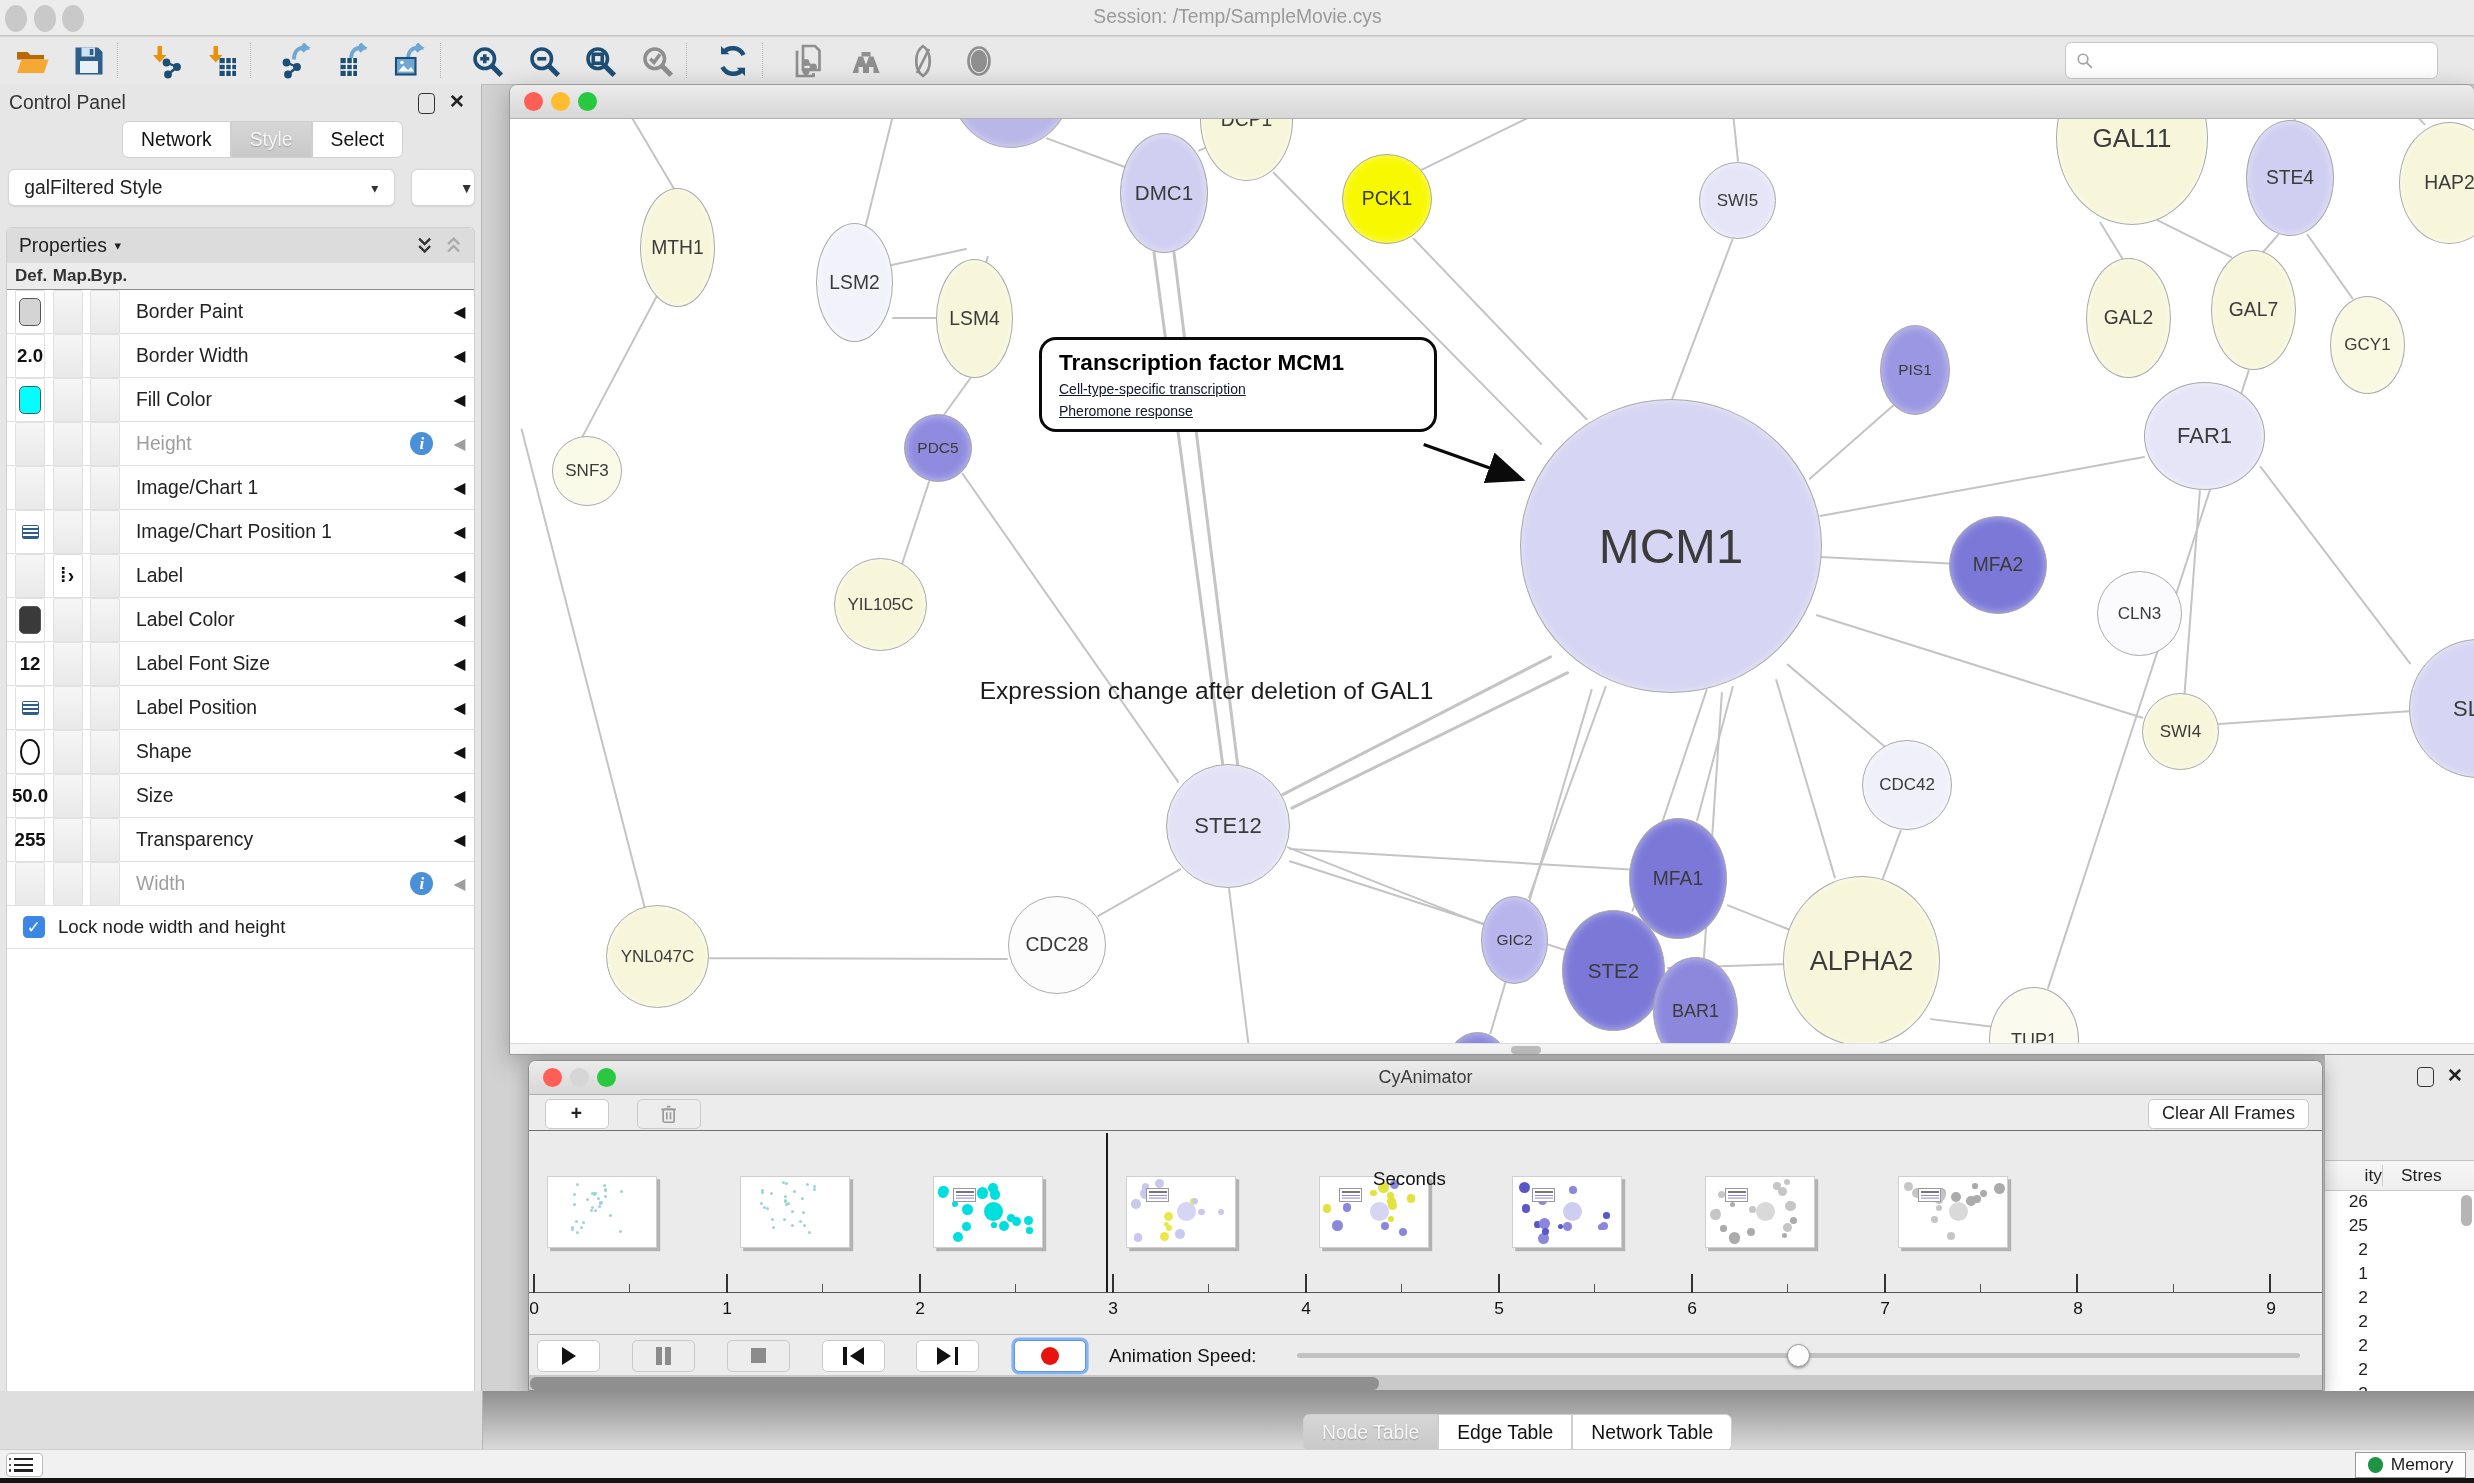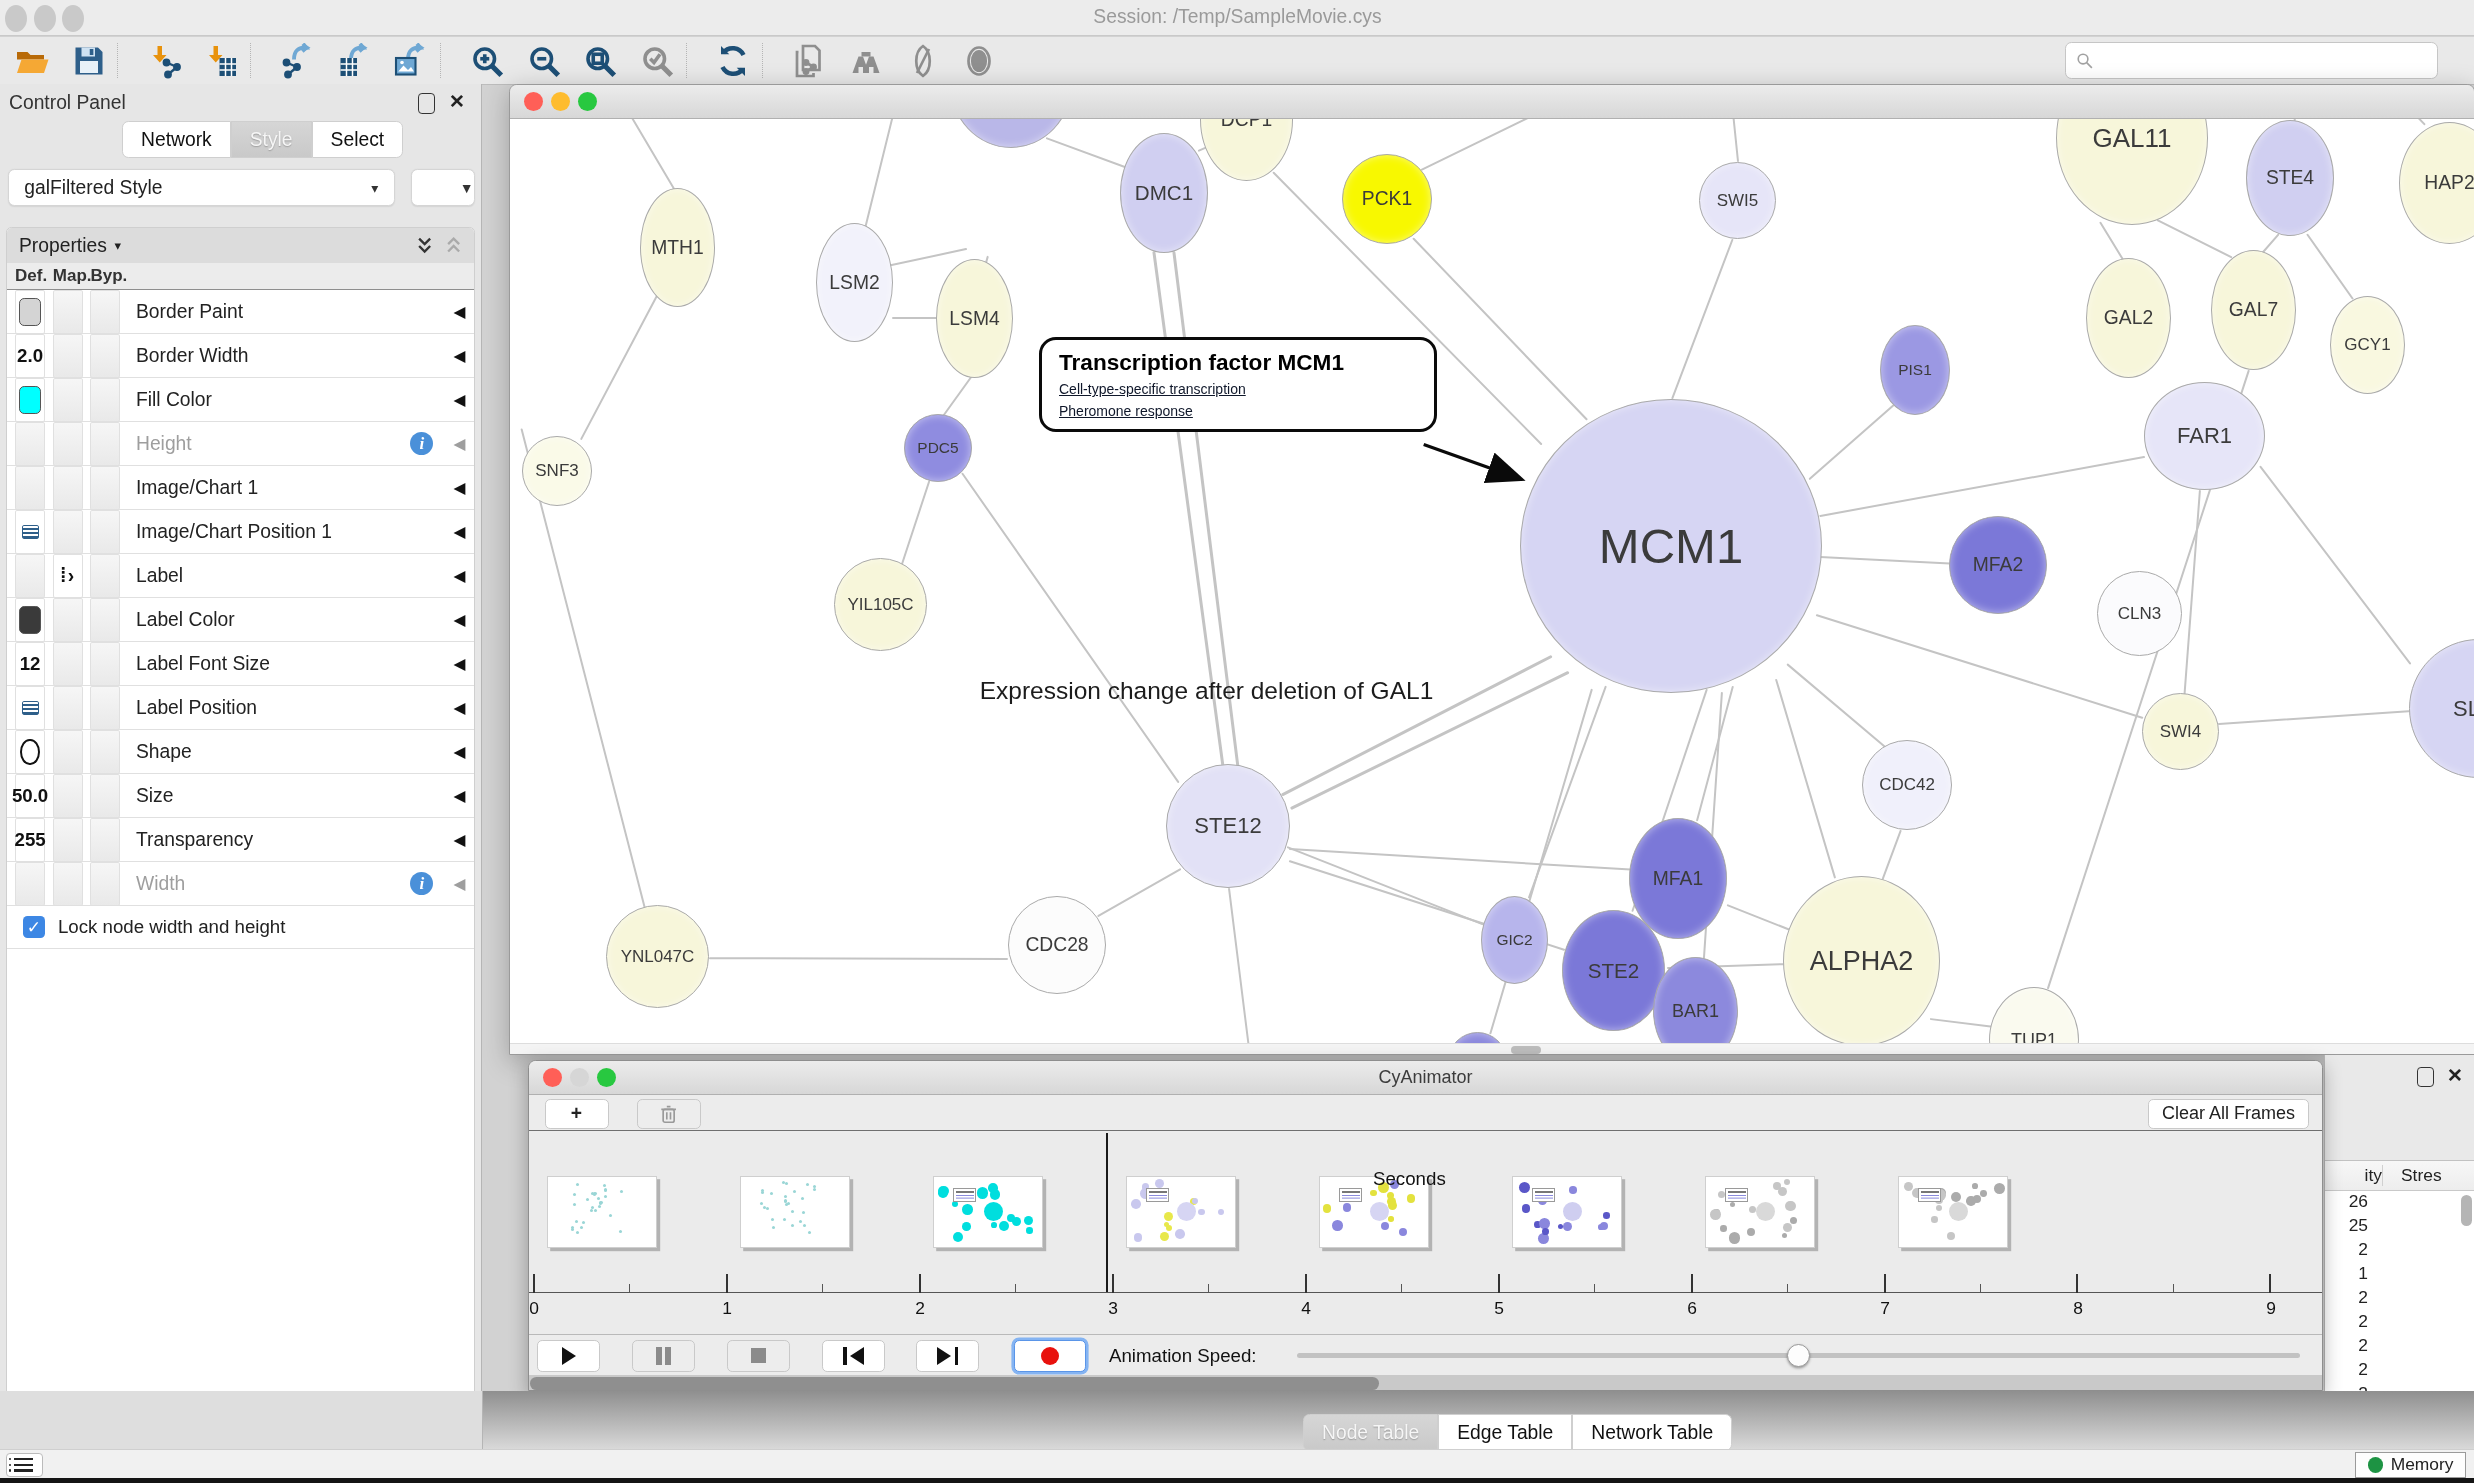--- a/index.html
+++ b/index.html
@@ -532,21 +532,21 @@
       <div class="edge" style="left: 457px; top: 129px; width: 102px; height: 1.9px; transform: rotate(2.9305rad);"></div>
       <div class="edge" style="left: 536px; top: 17.7px; width: 93px; height: 1.9px; transform: rotate(0.352309rad);"></div>
       <div class="edge" style="left: 560px; top: -37px; width: 162px; height: 2.6px; transform: rotate(0.21694rad);"></div>
     <div class="node" style="left: 440px; top: -100px; width: 122px; height: 129px; background: rgb(185, 183, 232); font-size: 0px;"></div>
       <div class="node" style="left: 690px; top: -60px; width: 93px; height: 122px; background: rgb(247, 246, 218); font-size: 19.3px;">DCP1</div>
       <div class="node" style="left: 610px; top: 13.5px; width: 88px; height: 120px; background: rgb(208, 207, 241); font-size: 20.6px;">DMC1</div>
       <div class="node" style="left: 832px; top: 35px; width: 90px; height: 90px; background: rgb(248, 248, 0); font-size: 19.3px;">PCK1</div>
       <div class="node" style="left: 130px; top: 69px; width: 75px; height: 119px; background: rgb(247, 246, 218); font-size: 19.3px;">MTH1</div>
       <div class="node" style="left: 306px; top: 104px; width: 77px; height: 119px; background: rgb(242, 242, 251); font-size: 19.3px;">LSM2</div>
       <div class="node" style="left: 426px; top: 140px; width: 77px; height: 119px; background: rgb(247, 246, 218); font-size: 19.3px;">LSM4</div>
-      <div class="node" style="left: 12px; top: 317px; width: 70px; height: 70px; background: rgb(250, 250, 232); font-size: 17px;">SNF3</div>
+      <div class="node" style="left: 42px; top: 317px; width: 70px; height: 70px; background: rgb(250, 250, 232); font-size: 17px;">SNF3</div>
       <div class="node" style="left: 394px; top: 295px; width: 68px; height: 68px; background: rgb(143, 140, 224); font-size: 15.5px;">PDC5</div>
       <div class="node" style="left: 324px; top: 439px; width: 93px; height: 93px; background: rgb(247, 246, 218); font-size: 17px;">YIL105C</div>
       <div class="node" style="left: 1189px; top: 43px; width: 77px; height: 77px; background: rgb(230, 229, 248); font-size: 17px;">SWI5</div>
       <div class="node" style="left: 1546px; top: -68px; width: 152px; height: 174px; background: rgb(247, 246, 218); font-size: 26px;">GAL11</div>
       <div class="node" style="left: 1736px; top: 0.6px; width: 88px; height: 116px; background: rgb(208, 207, 241); font-size: 19.3px;">STE4</div>
       <div class="node" style="left: 1889px; top: 2.6px; width: 101px; height: 122px; background: rgb(247, 246, 218); font-size: 19.3px;">HAP2</div>
       <div class="node" style="left: 1370px; top: 206px; width: 70px; height: 90px; background: rgb(155, 152, 227); font-size: 15.5px;">PIS1</div>
       <div class="node" style="left: 1576px; top: 139px; width: 85px; height: 120px; background: rgb(247, 246, 218); font-size: 19.3px;">GAL2</div>
       <div class="node" style="left: 1701px; top: 131px; width: 85px; height: 120px; background: rgb(247, 246, 218); font-size: 19.3px;">GAL7</div>
       <div class="node" style="left: 1820px; top: 177px; width: 75px; height: 98px; background: rgb(249, 248, 224); font-size: 17px;">GCY1</div>

